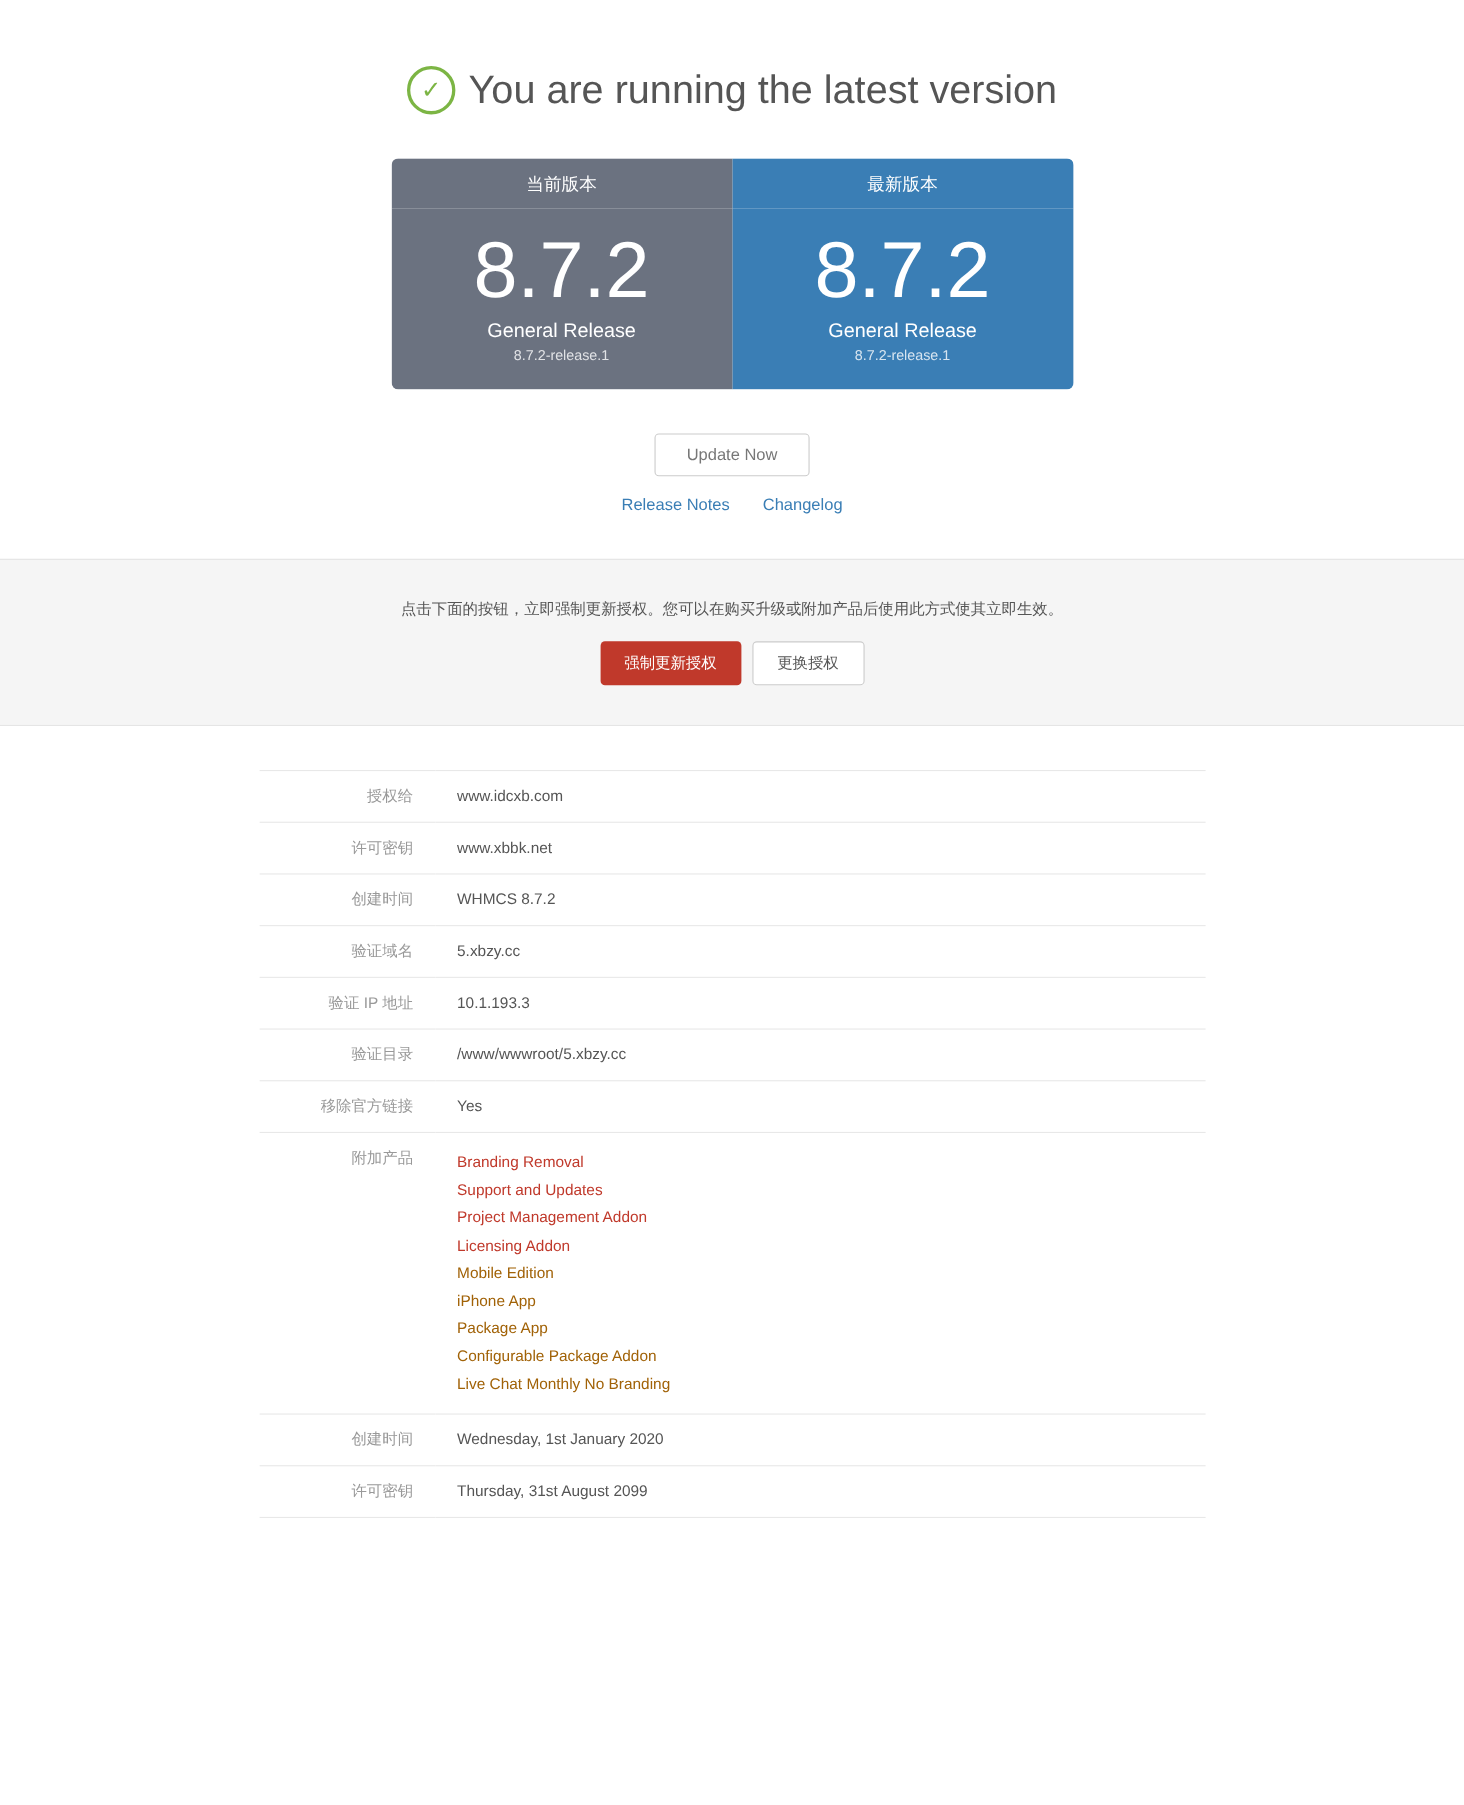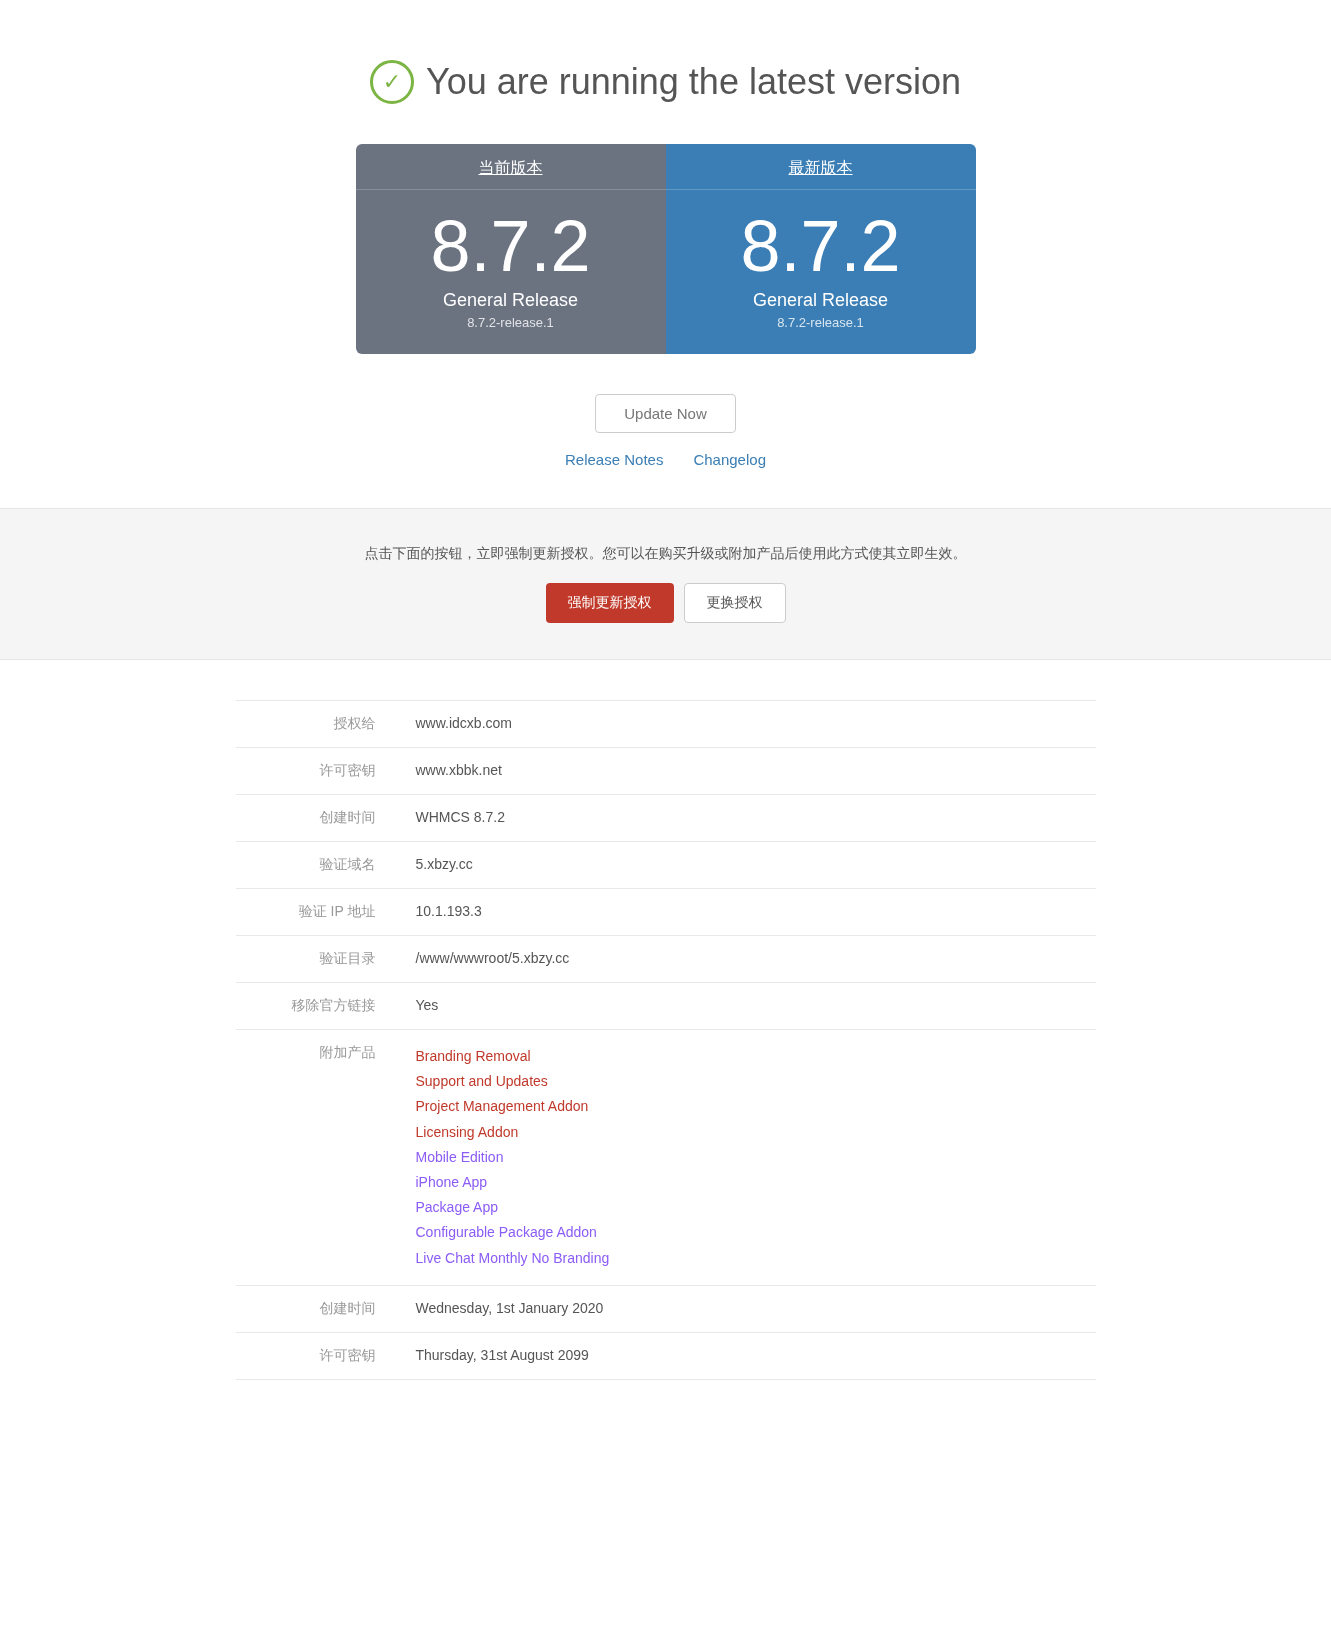--- a/index.html
+++ b/index.html
@@ -60,21 +60,20 @@
       background: #6b7280;
     }
     .version-col.latest {
       background: #3a7eb5;
     }
     .version-col-header {
       padding: 14px 20px 10px;
       font-size: 16px;
       color: #fff;
       border-bottom: 1px solid rgba(255,255,255,0.2);
-      text-decoration: underline;
     }
     .version-col-body {
       padding: 20px 20px 24px;
     }
     .version-number {
       font-size: 72px;
       font-weight: 300;
       color: #fff;
       line-height: 1;
       margin-bottom: 8px;
@@ -184,21 +183,21 @@
       color: #555;
     }
     .addon-item {
       display: block;
       line-height: 1.8;
     }
     .addon-item.red {
       color: #c0392b;
     }
     .addon-item.blue {
-      color: #8b5cf6;
+      color: #a16207;
     }
   </style>
 </head>
 <body>
 
 <div class="page-wrapper">
 
   <div class="header-section">
     <div class="header-title">
       <span class="check-icon">✓</span>

